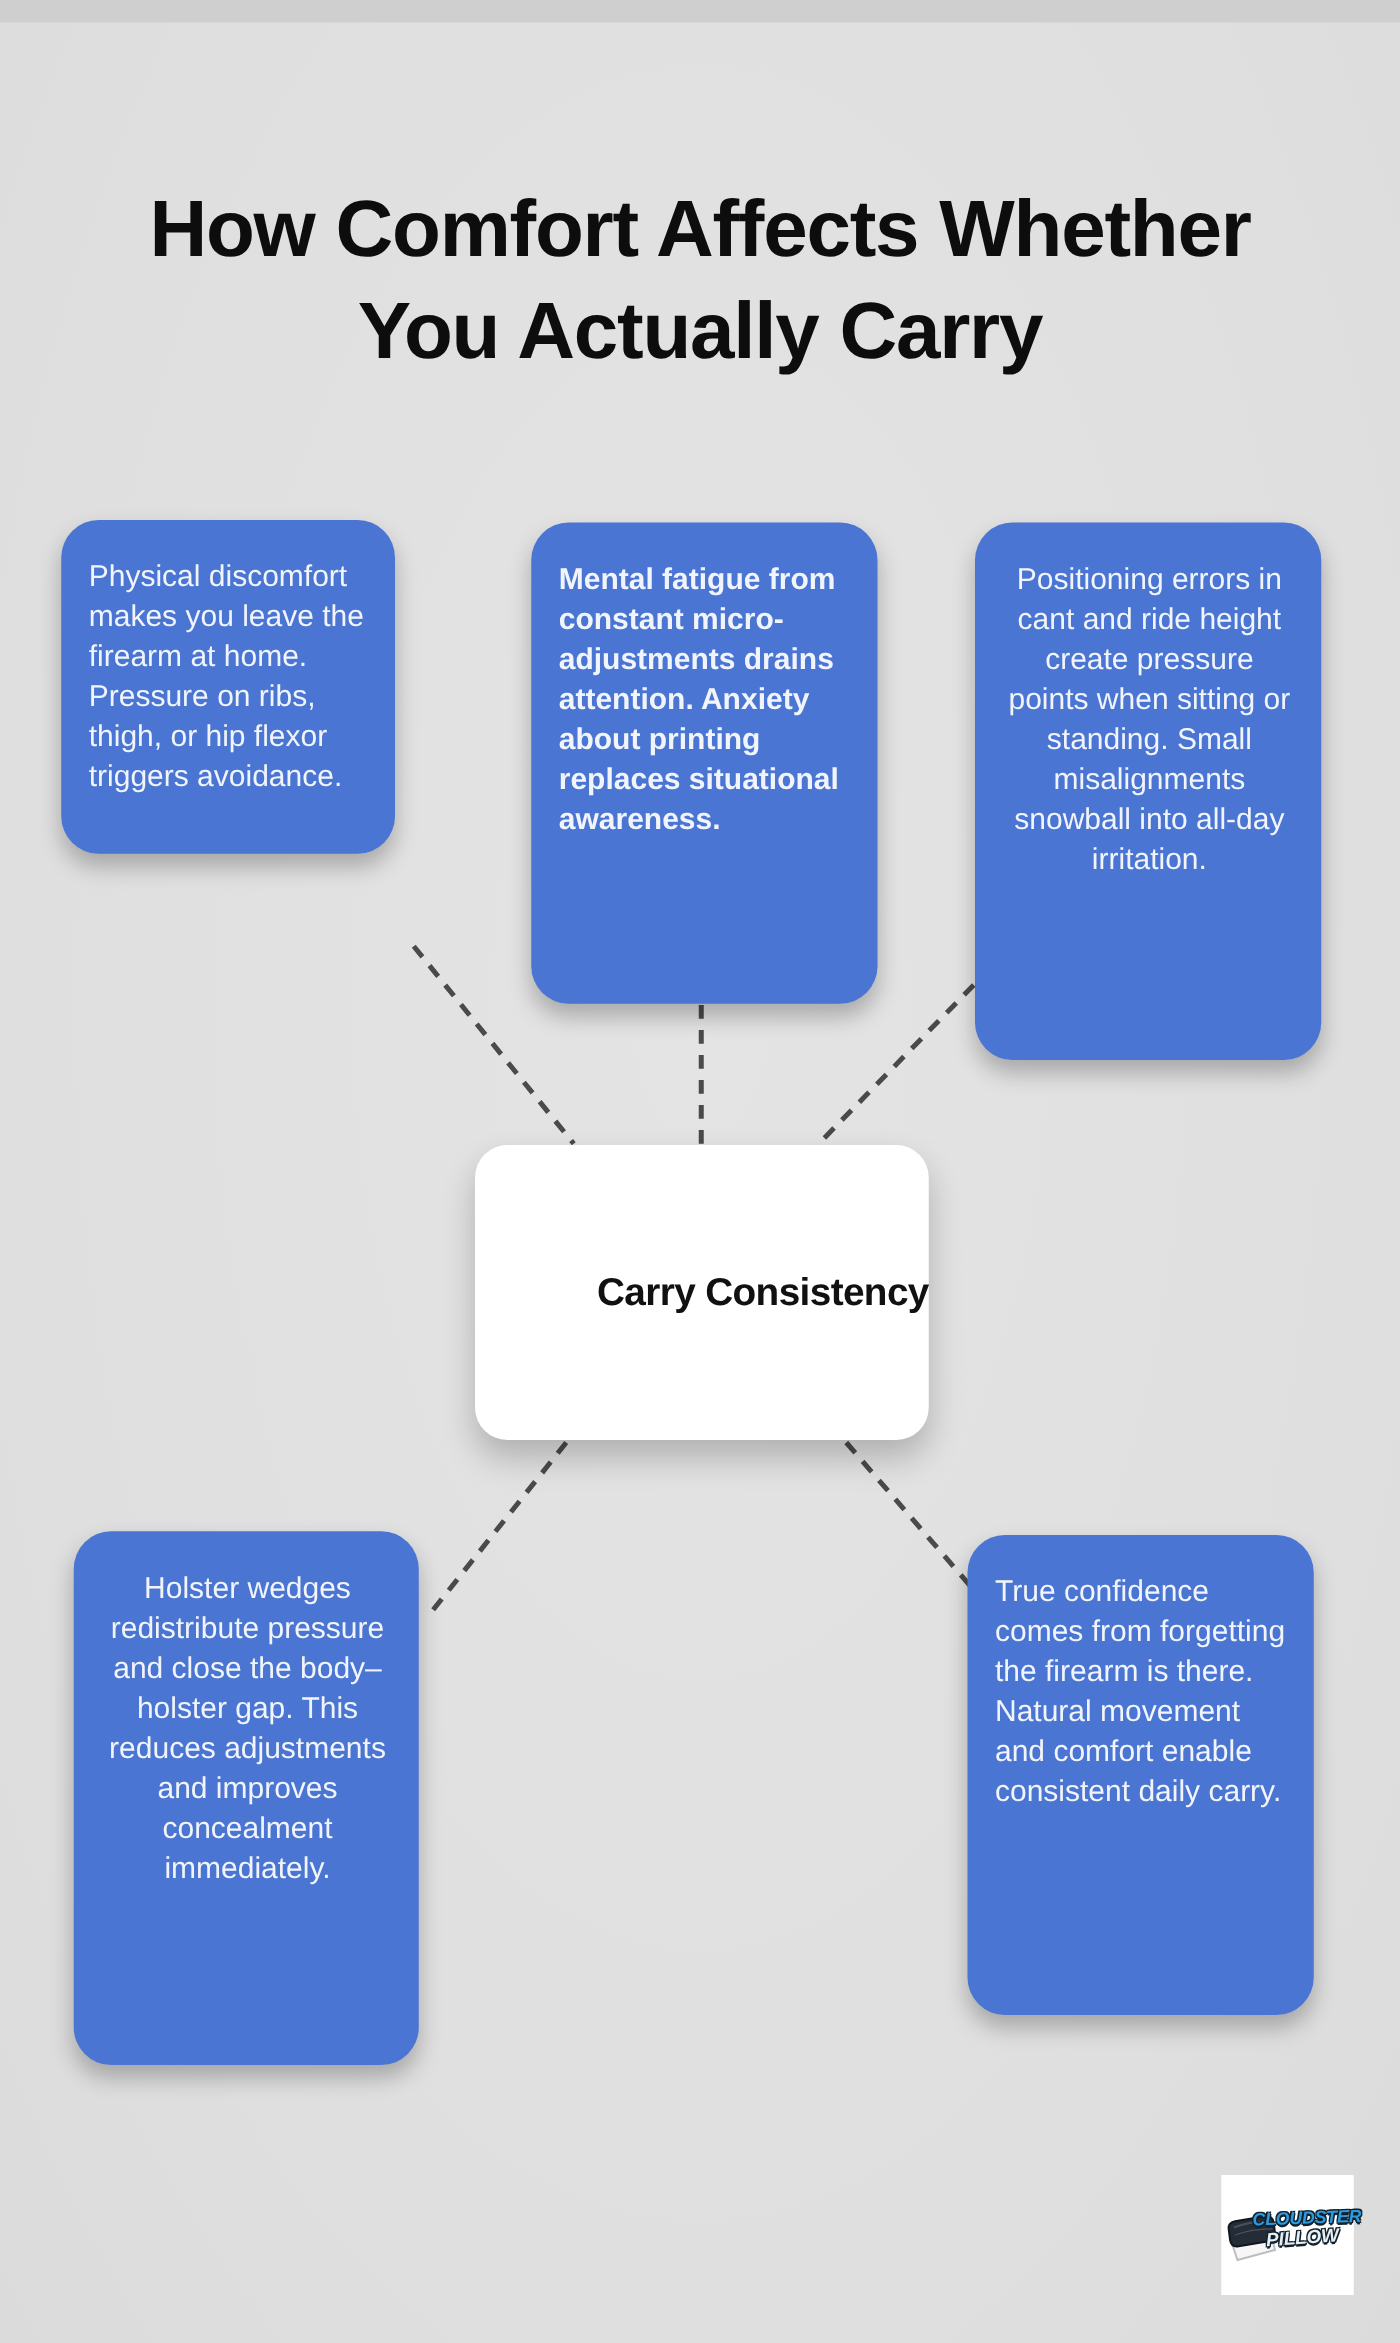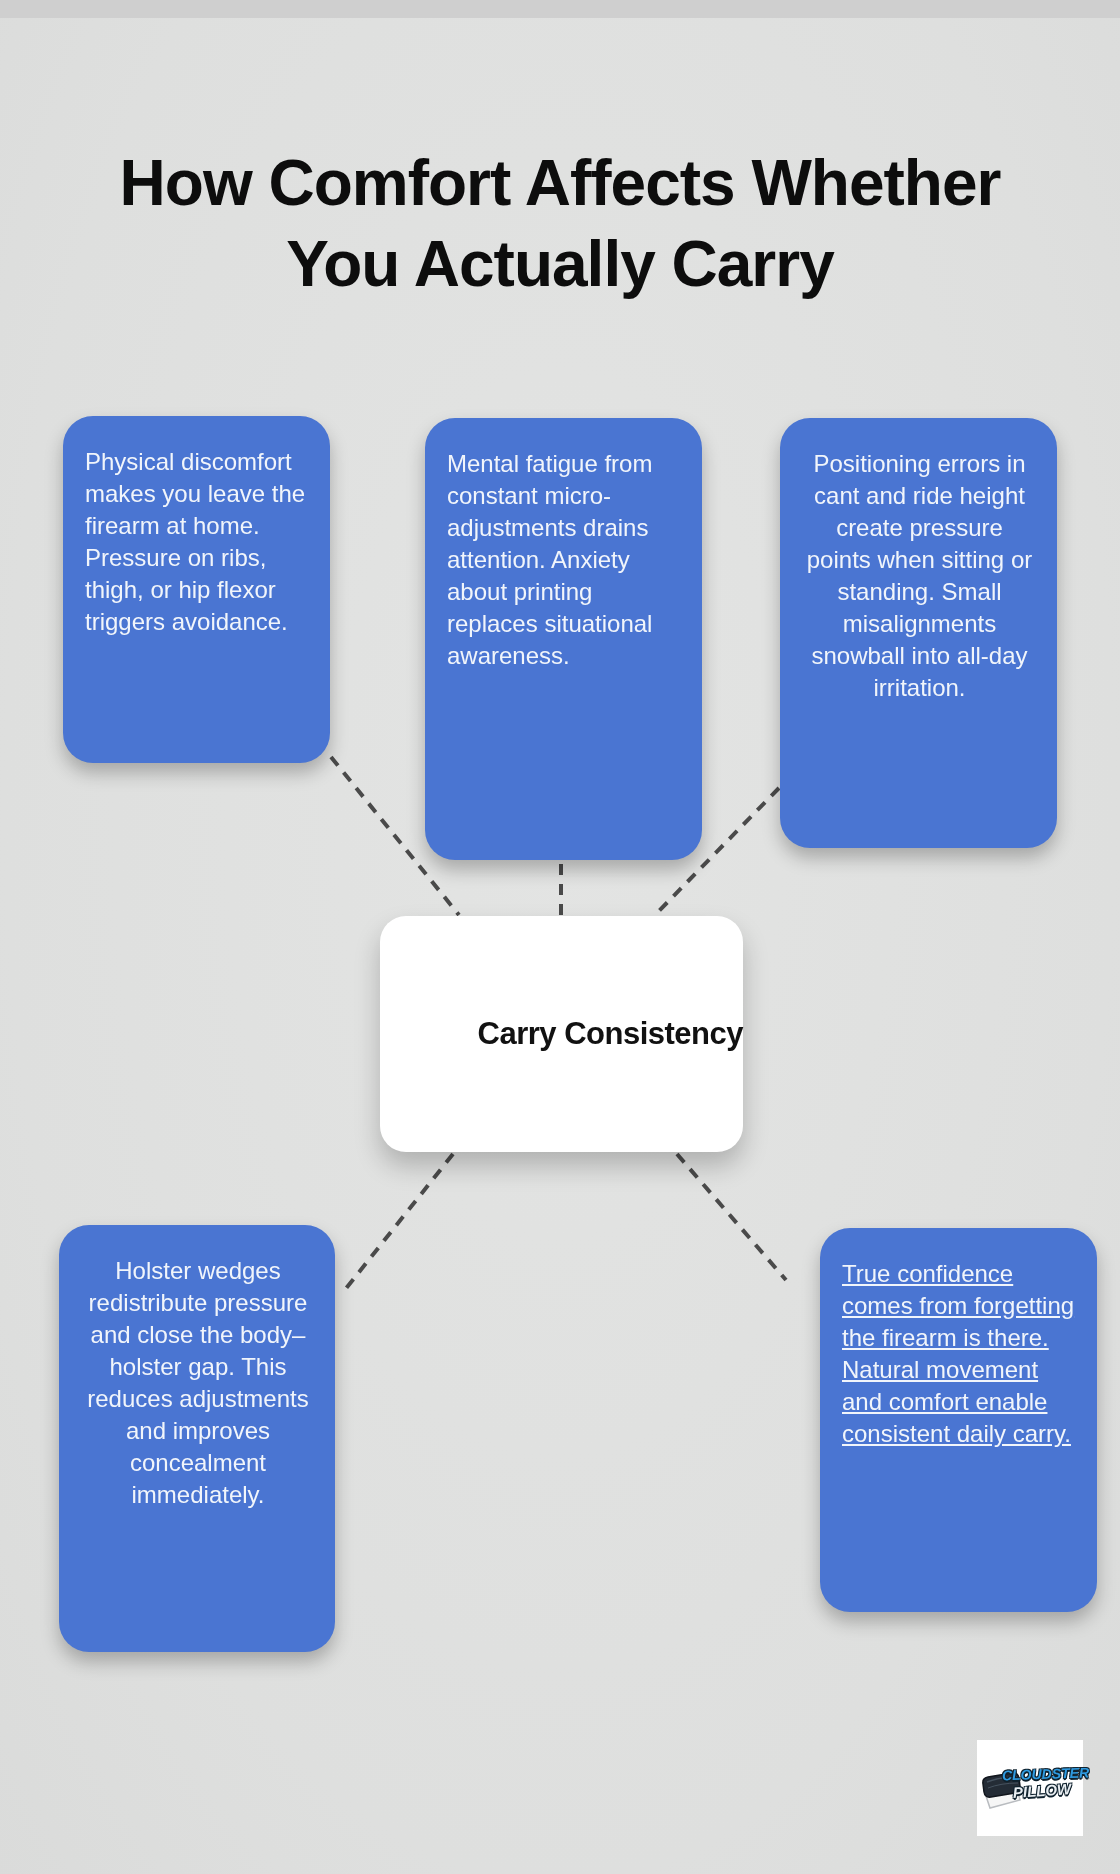--- a/index.html
+++ b/index.html
@@ -39,25 +39,25 @@
     position: absolute;
     background: #4a75d2;
     border-radius: 30px;
     color: #f1f5fb;
     font-size: 24px;
     line-height: 32px;
     padding: 30px 20px 0 22px;
     box-sizing: border-box;
     box-shadow: 0 10px 18px rgba(0,0,0,0.25);
   }
-  .node-1 { left: 63px;  top: 398px;  width: 267px; height: 347px; }
-  .node-2 { left: 425px; top: 400px;  width: 277px; height: 442px; }
+  .node-1 { left: 49px;  top: 398px;  width: 267px; height: 267px; }
+  .node-2 { left: 425px; top: 400px;  width: 277px; height: 385px; font-weight: bold; }
   .node-3 { left: 780px; top: 400px;  width: 277px; height: 430px; text-align: center; }
   .node-4 { left: 59px;  top: 1207px; width: 276px; height: 427px; text-align: center; }
-  .node-5 { left: 820px; top: 1210px; width: 277px; height: 384px; text-decoration: underline; }
+  .node-5 { left: 774px; top: 1210px; width: 277px; height: 384px; }
   .center-node {
     position: absolute;
     left: 380px; top: 898px;
     width: 363px; height: 236px;
     background: #ffffff;
     border-radius: 26px;
     box-shadow: 0 14px 26px rgba(0,0,0,0.22);
     display: flex;
     align-items: center;
     justify-content: flex-end;

